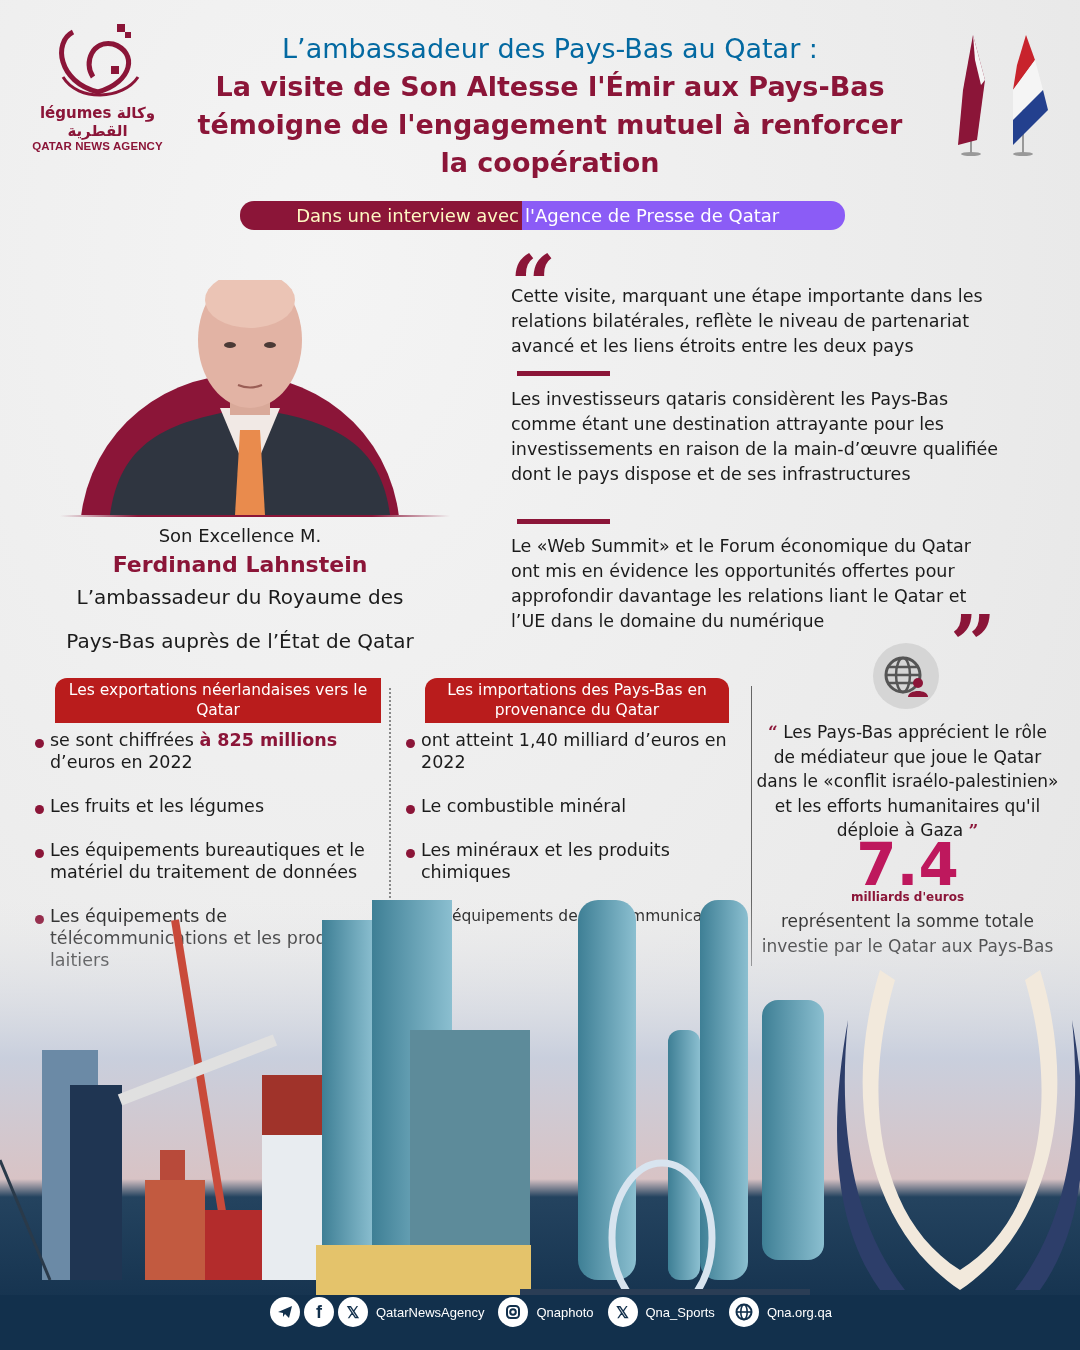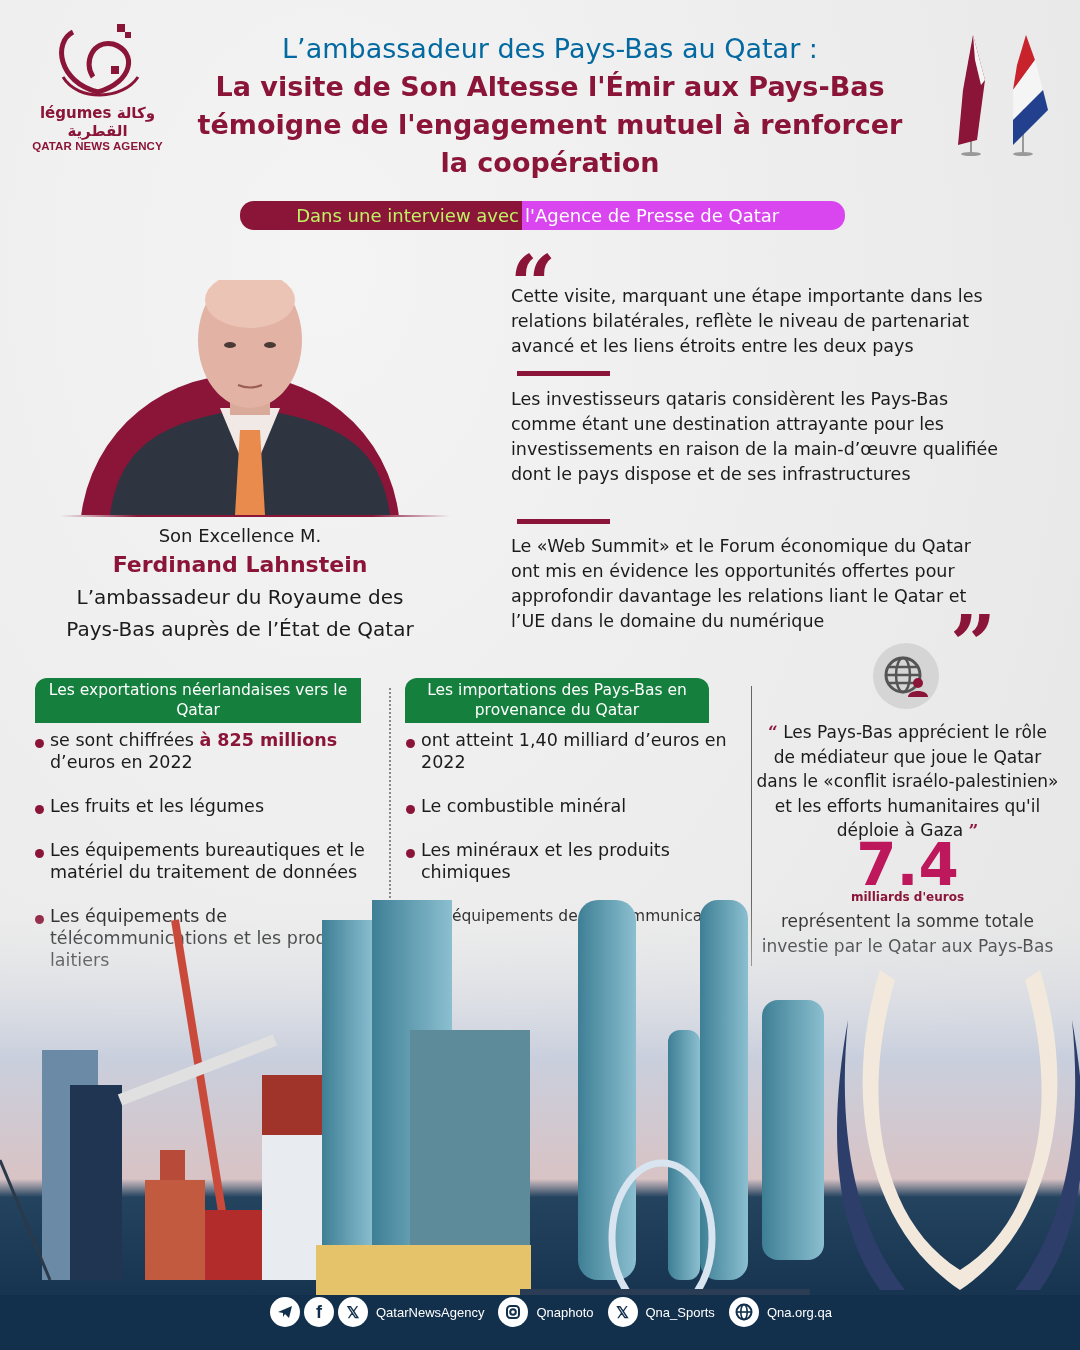--- a/index.html
+++ b/index.html
@@ -22,22 +22,22 @@
   
   #title { left: 170px; top: 30px; width: 760px; text-align: center; }
   #title .t1 { font-size: 27px; color: #0369a1; line-height: 38px; }
   #title .t2 { font-size: 27px; color: #8b1538; font-weight: bold; line-height: 38px; }
 
   
   #flags { left: 945px; top: 30px; width: 120px; height: 130px; }
 
   
   #pill { left: 240px; top: 201px; width: 605px; height: 29px; border-radius: 14px; overflow: hidden; display: flex; }
-  #pill .a { background: #8b1538; color: #bef264; flex: 0 0 282px; font-size: 18px; line-height: 29px; text-align: right; padding-right: 3px; }
-  #pill .b { background: #d946ef; color: #fff; flex: 1; font-size: 18px; line-height: 29px; padding-left: 3px; }
+  #pill .a { background: #8b1538; color: #fef9c3; flex: 0 0 282px; font-size: 18px; line-height: 29px; text-align: right; padding-right: 3px; }
+  #pill .b { background: #8b5cf6; color: #fff; flex: 1; font-size: 18px; line-height: 29px; padding-left: 3px; }
 
   
   #portrait { left: 80px; top: 280px; width: 340px; height: 235px; overflow: hidden; }
   #portrait .disc { position: absolute; left: 0; top: 95px; width: 320px; height: 320px; border-radius: 50%; background: #8b1538; }
   #portrait-line { left: 60px; top: 515px; width: 390px; height: 2px; background: linear-gradient(90deg, transparent, #8b1538 20%, #8b1538 80%, transparent); }
 
   #person { left: 60px; top: 523px; width: 360px; text-align: center; }
   #person .hon { font-size: 18px; line-height: 26px; }
   #person .name { font-size: 22px; color: #8b1538; font-weight: bold; line-height: 32px; }
   #person .role { font-size: 20px; line-height: 28px; margin-top: 2px; }
@@ -48,21 +48,21 @@
   #qclose { left: 950px; top: 615px; }
   .qtext { left: 511px; width: 490px; font-size: 17.5px; line-height: 25px; }
   #q1 { top: 284px; }
   #q2 { top: 387px; }
   #q3 { top: 534px; }
   .qsep { left: 517px; width: 93px; height: 5px; background: #8b1538; }
   #sep1 { top: 371px; }
   #sep2 { top: 519px; }
 
   
-  .boxhead { background: #15803d; color: #fff; text-align: center; font-size: 15.5px; line-height: 20px; padding: 2px 6px; border-radius: 12px 0 0 0; }
+  .boxhead { background: #b91c1c; color: #fff; text-align: center; font-size: 15.5px; line-height: 20px; padding: 2px 6px; border-radius: 12px 0 0 0; margin-left: 20px; }
   #exp-head { left: 35px; top: 678px; width: 326px; height: 45px; }
   #imp-head { left: 405px; top: 678px; width: 304px; height: 45px; border-radius: 12px 12px 0 0; }
 
   .bullets { list-style: none; }
   .bullets li { position: relative; font-size: 17.5px; line-height: 22px; padding-left: 15px; margin-bottom: 22px; }
   .bullets li::before { content: ""; position: absolute; left: 0; top: 10px; width: 9px; height: 9px; border-radius: 50%; background: #8b1538; }
   #exp-list { left: 35px; top: 729px; width: 360px; }
   #imp-list { left: 406px; top: 729px; width: 340px; }
   #imp-list li.small { font-size: 15.5px; }
   .hl { color: #8b1538; font-weight: bold; }
@@ -141,21 +141,21 @@
     <ellipse cx="190" cy="65" rx="6" ry="3" fill="#4a3a36"></ellipse>
     <path d="M158 105 Q 170 110 182 105" stroke="#9a5e55" stroke-width="2" fill="none"></path>
   </svg>
 </div>
 <div id="portrait-line" class="abs"></div>
 
 <div id="person" class="abs">
   <div class="hon">Son Excellence M.</div>
   <div class="name">Ferdinand Lahnstein</div>
   <div class="role">L’ambassadeur du Royaume des</div>
-  <div class="role" style="margin-top:4px">Pays-Bas auprès de l’État de Qatar</div>
+  <div class="role" style="margin-top:16px">Pays-Bas auprès de l’État de Qatar</div>
 </div>
 
 <div id="qopen" class="abs qmark">“</div>
 <div id="q1" class="abs qtext">Cette visite, marquant une étape importante dans les relations bilatérales, reflète le niveau de partenariat avancé et les liens étroits entre les deux pays</div>
 <div id="sep1" class="abs qsep"></div>
 <div id="q2" class="abs qtext">Les investisseurs qataris considèrent les Pays-Bas comme étant une destination attrayante pour les investissements en raison de la main-d’œuvre qualifiée dont le pays dispose et de ses infrastructures</div>
 <div id="sep2" class="abs qsep"></div>
 <div id="q3" class="abs qtext">Le «Web Summit» et le Forum économique du Qatar ont mis en évidence les opportunités offertes pour approfondir davantage les relations liant le Qatar et l’UE dans le domaine du numérique</div>
 <div id="qclose" class="abs qmark">”</div>
 

